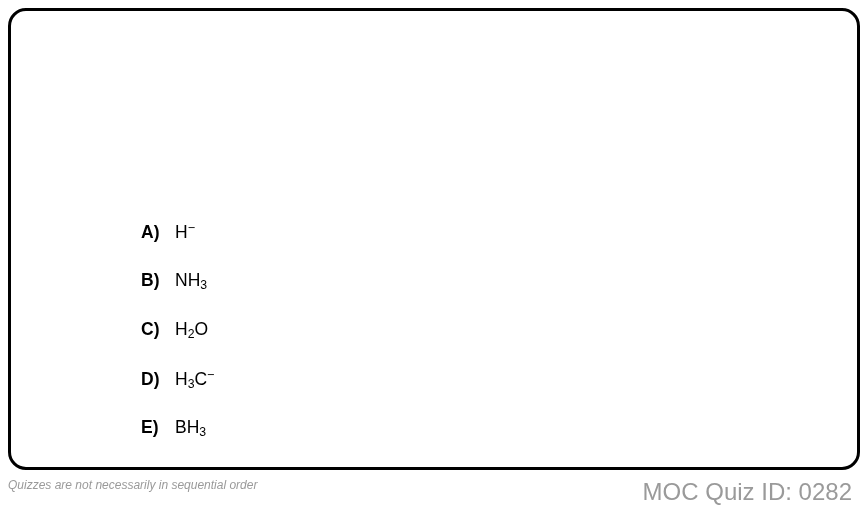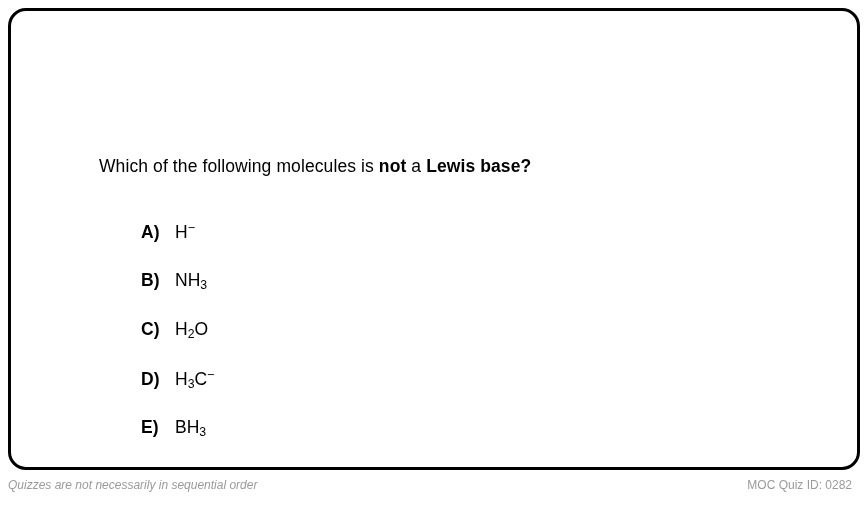--- a/index.html
+++ b/index.html
@@ -78,36 +78,33 @@
     top: 478px;
     font-size: 12px;
     font-style: italic;
     color: #9a9a9a;
     white-space: nowrap;
   }
   .footer-right {
     position: absolute;
     right: 16px;
     top: 478px;
-    font-size: 12px;
+    font-size: 24px;
     color: #9a9a9a;
     white-space: nowrap;
     text-align: right;
   }
 </style>
 </head>
 <body>
 
 <div class="slide">
 
   <div class="card">
 
-    <div class="question">
-      <span>Which of the following molecules is </span><b>not</b><span> a </span><b>Lewis base?</b>
-    </div>
 
     <div class="choices">
 
       <div class="choice">
         <span class="choice-letter">A)</span>
         <span class="choice-formula"><span>H</span><sup>−</sup></span>
       </div>
 
       <div class="choice">
         <span class="choice-letter">B)</span>

